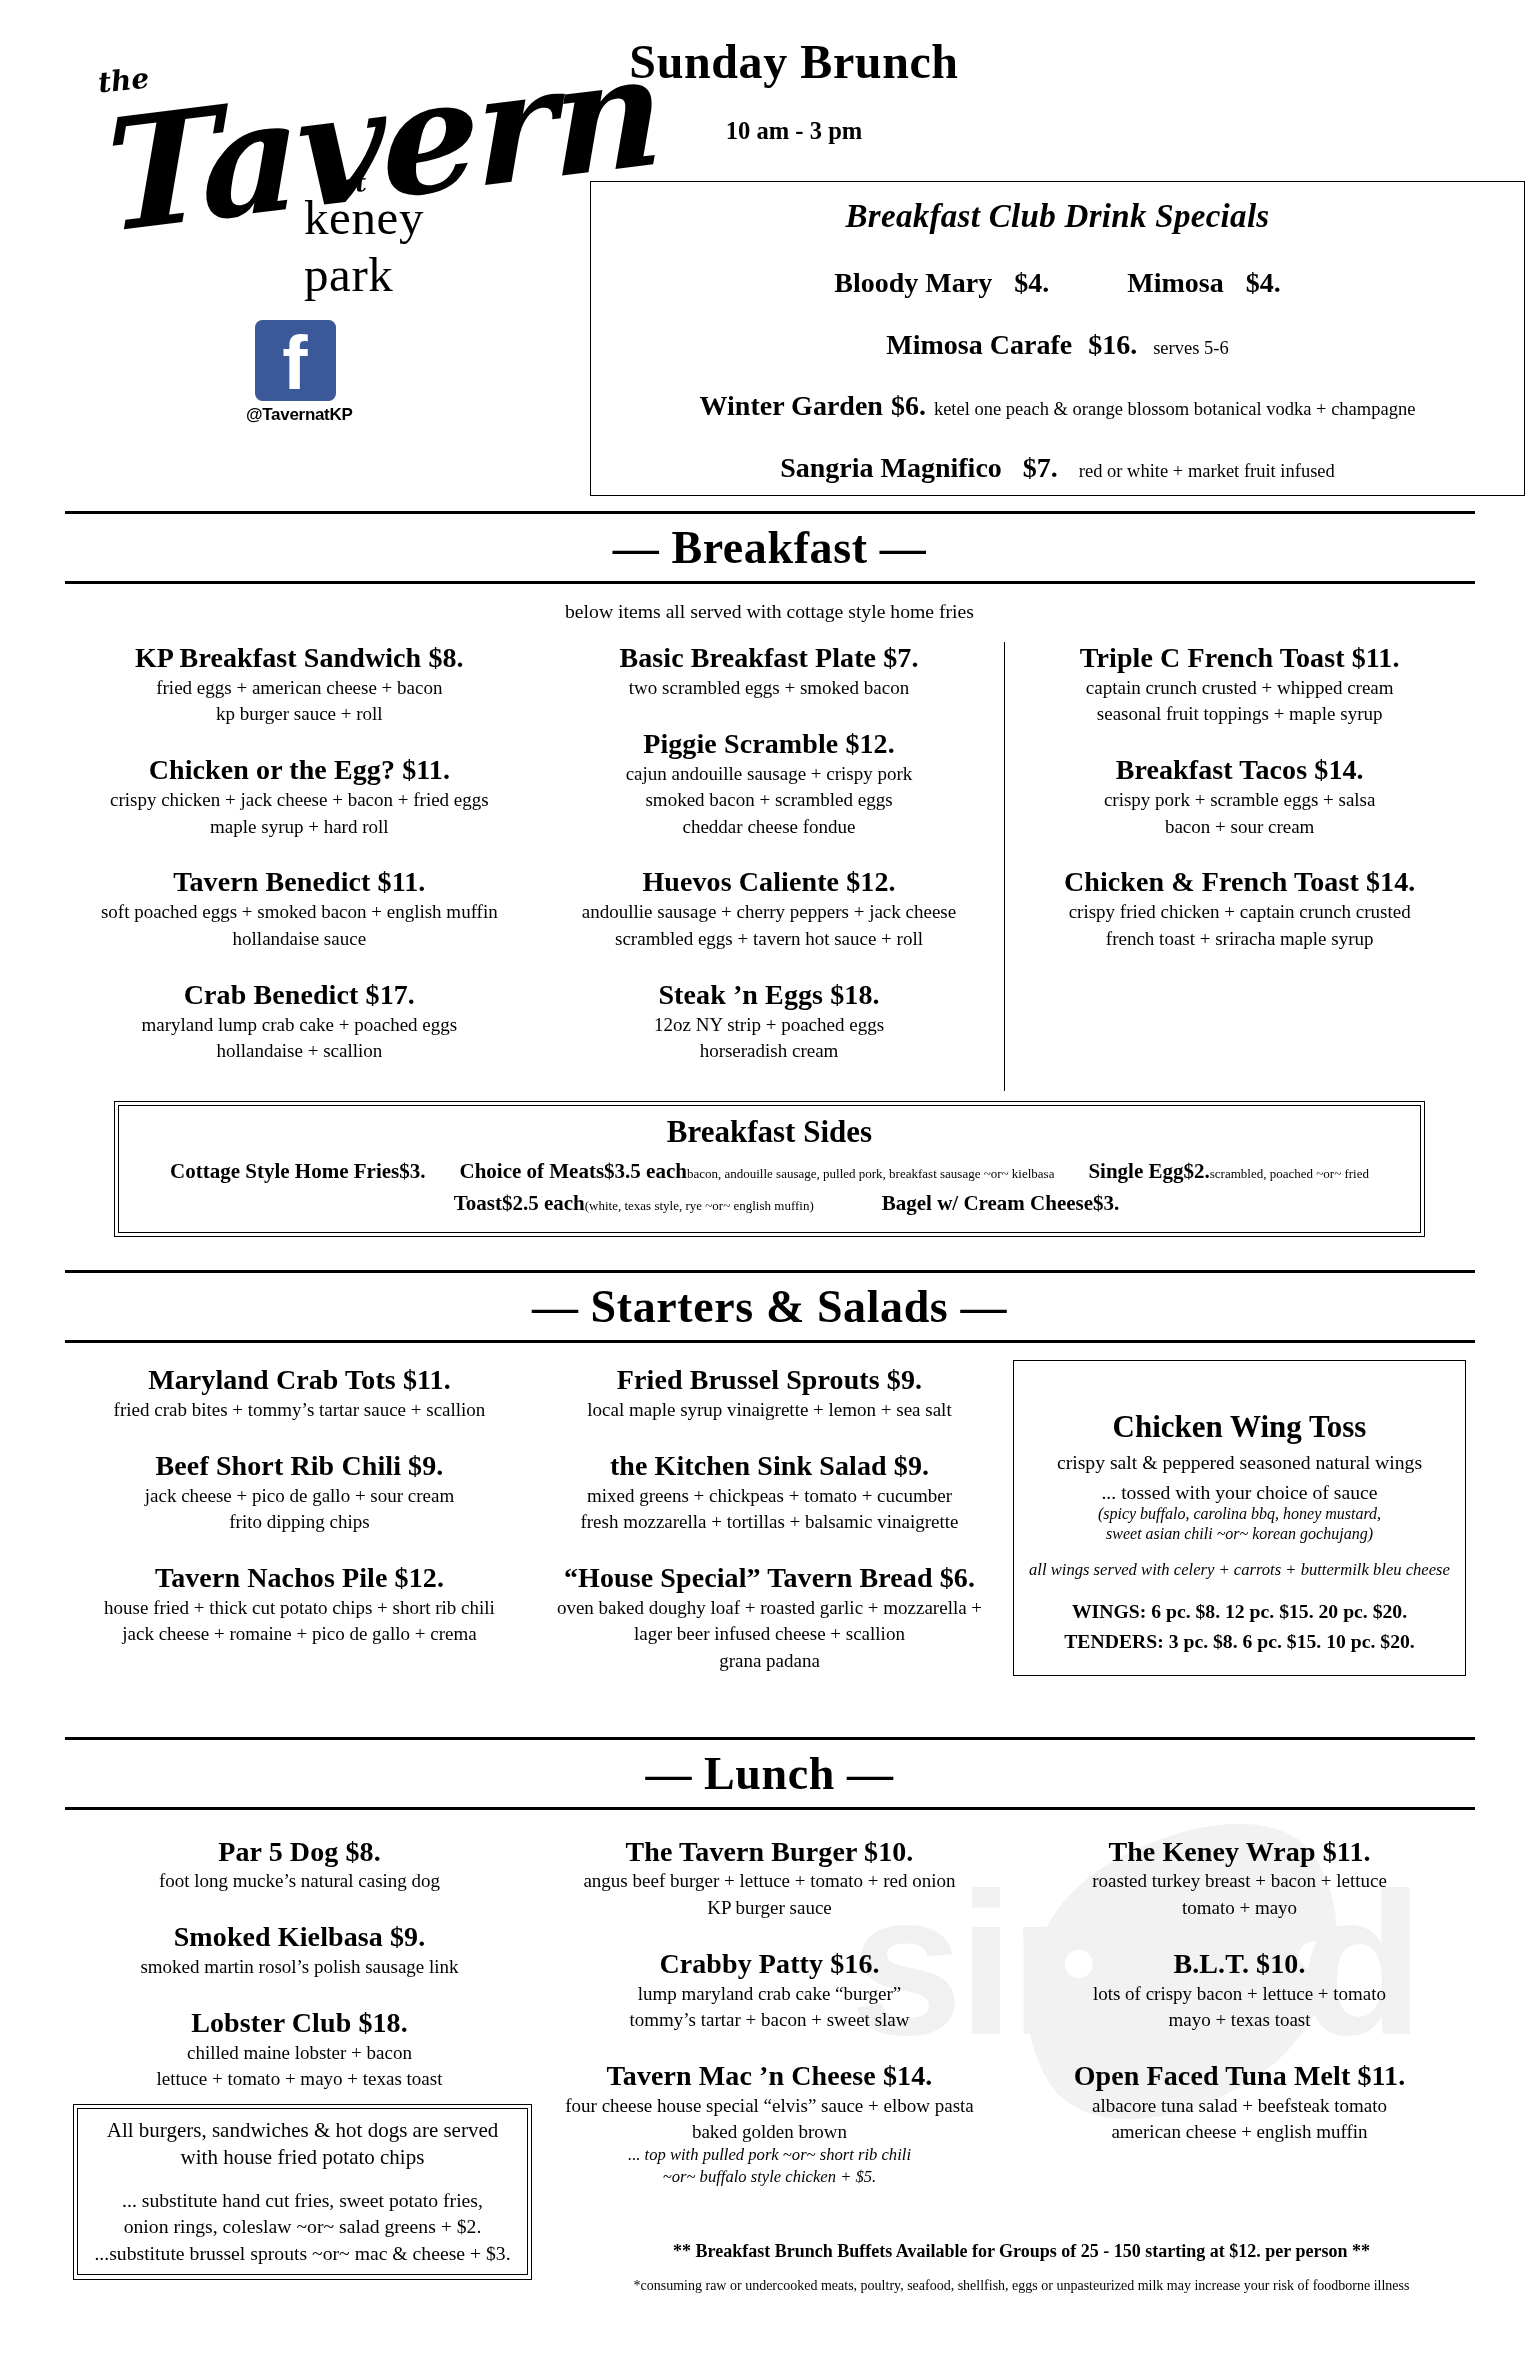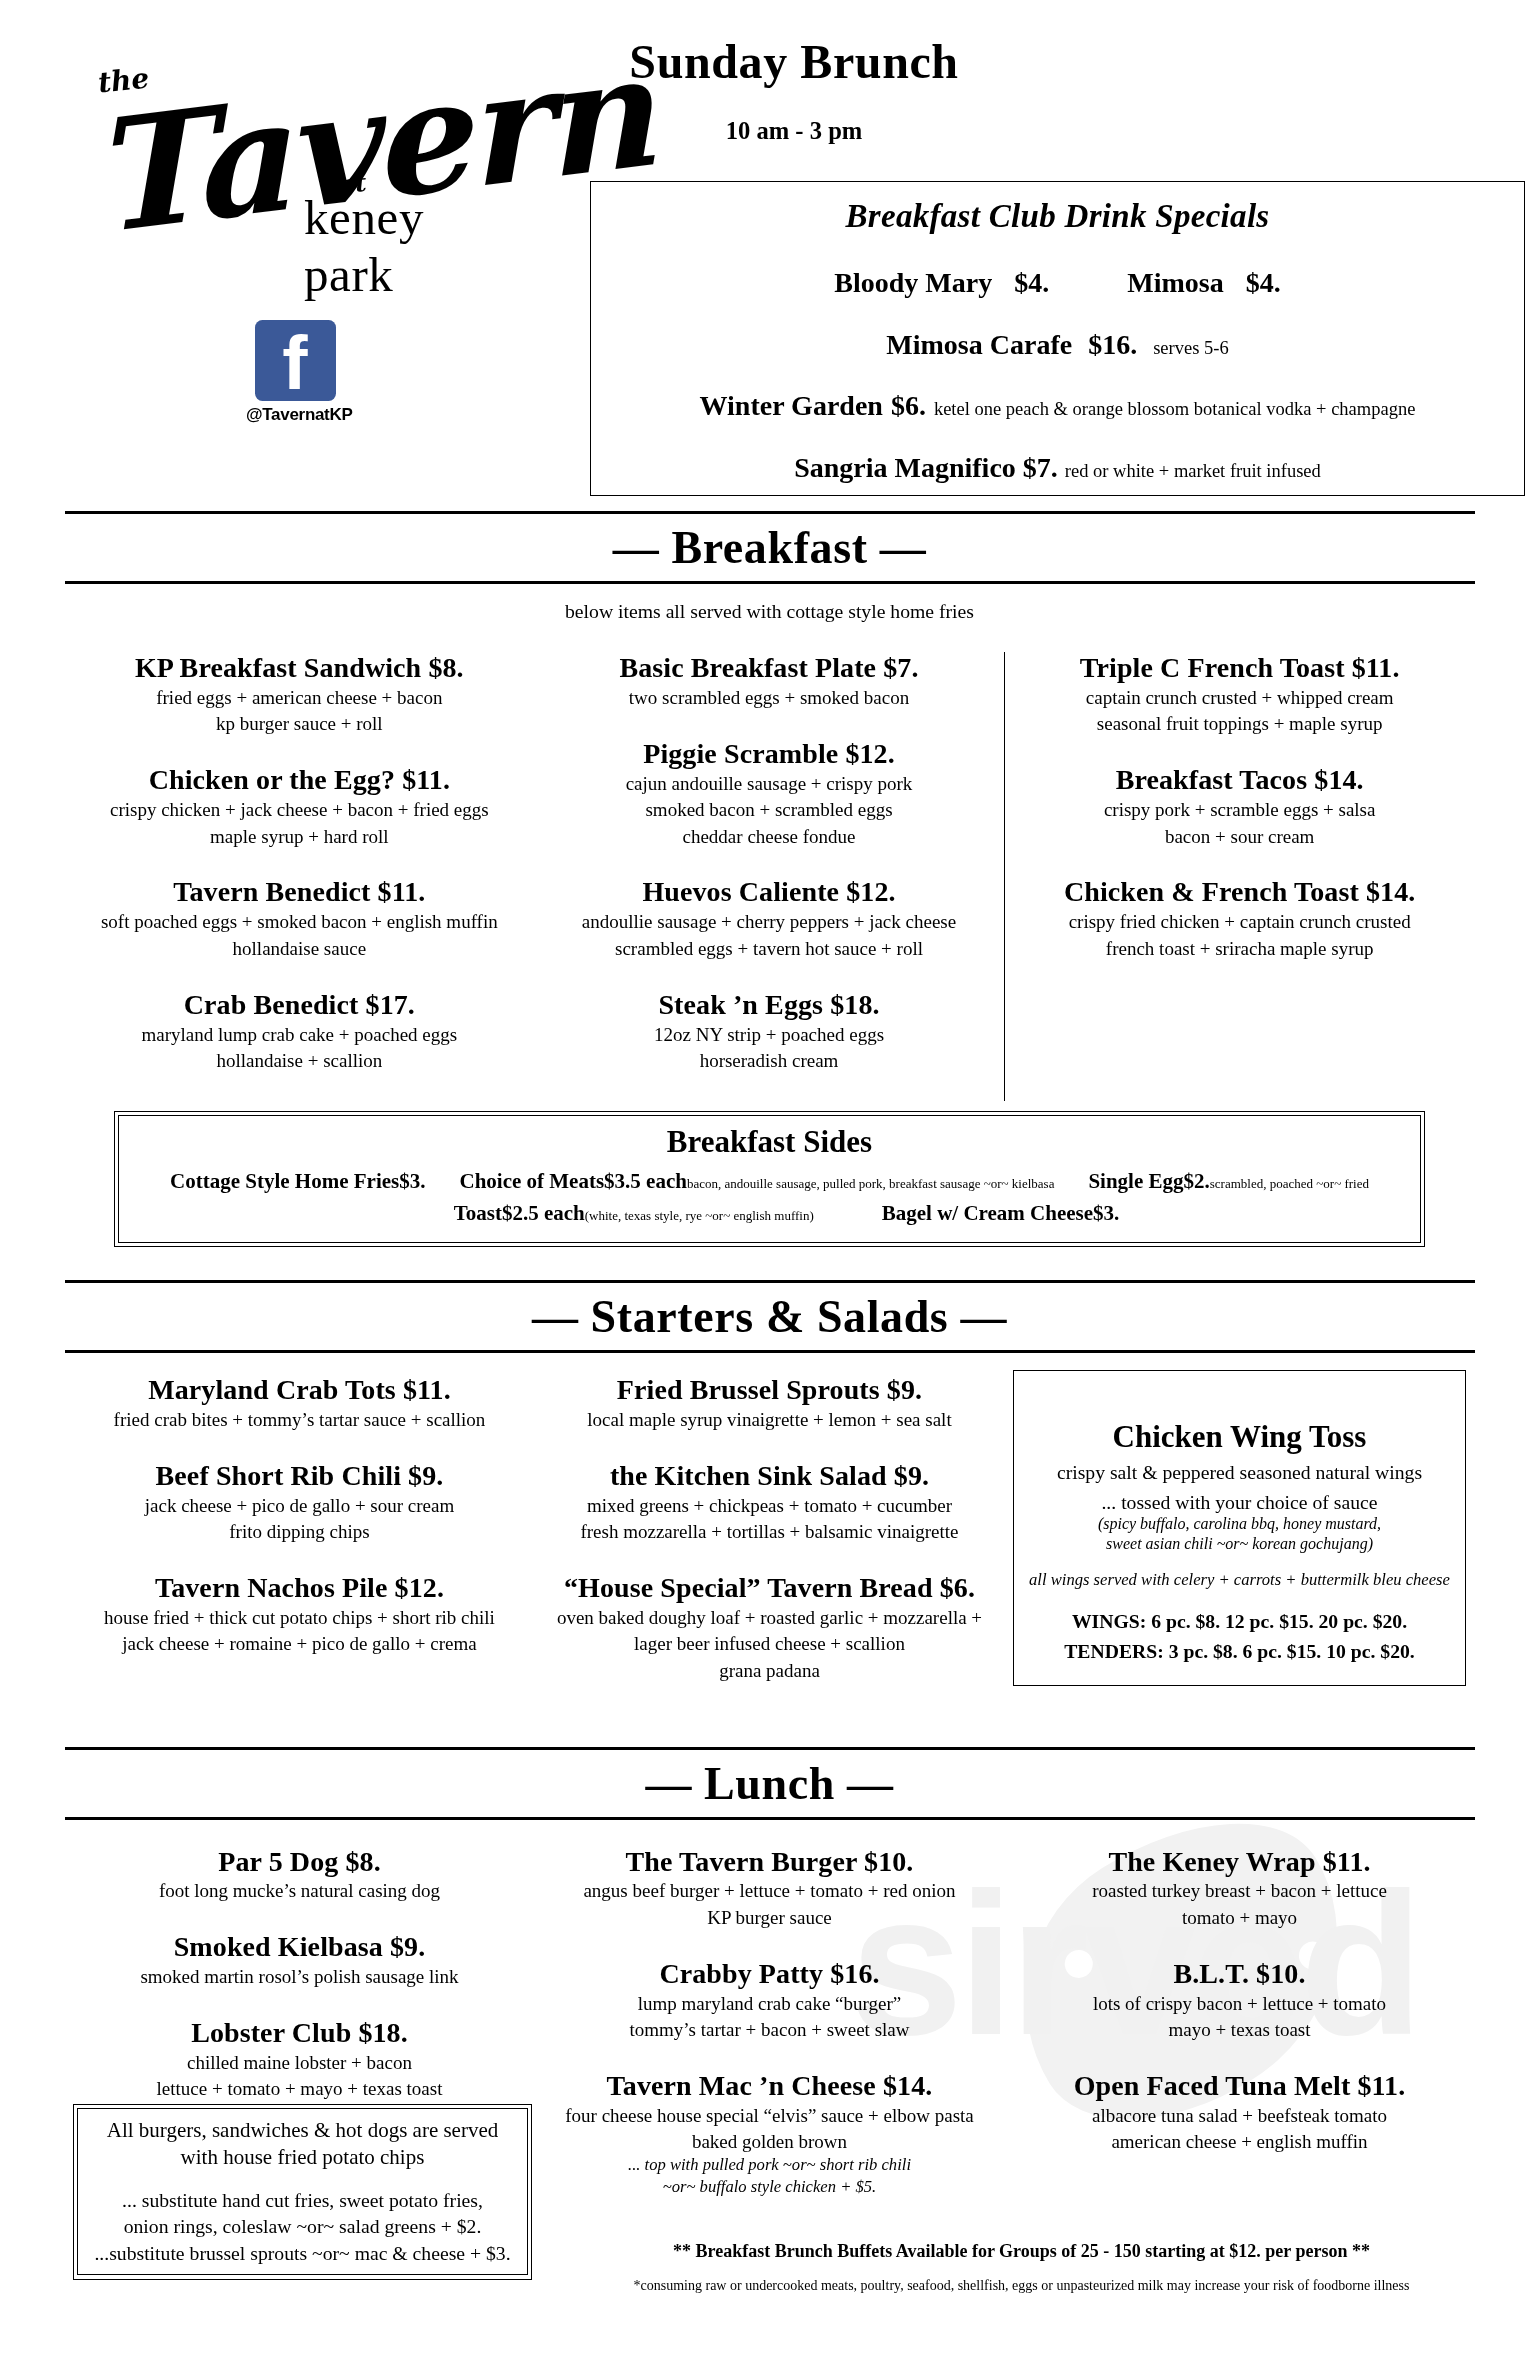--- a/index.html
+++ b/index.html
@@ -91,38 +91,38 @@
     text-align:center;margin-top:16px;
     font-style:italic;font-weight:700;font-size:33px;letter-spacing:0.3px;
   }
   .drow{display:flex;align-items:baseline;justify-content:center;gap:11px;}
   .dname{font-weight:700;font-size:28px;}
   .dprice{font-weight:700;font-size:28px;}
   .ddesc{font-size:18.5px;}
   .r1{margin-top:32px;gap:22px;}
   .r2{margin-top:29.5px;gap:16px;}
   .r3{margin-top:29.5px;gap:8px;}
-  .r4{margin-top:29.5px;gap:7px;}
+  .r4{margin-top:29.5px;gap:21px;}
 
   
   .band{
     margin:0 auto;width:1410px;height:73px;
     border-top:3.1px solid #000;border-bottom:3.1px solid #000;
     display:flex;align-items:center;justify-content:center;
     box-sizing:border-box;
   }
   .band span{font-weight:700;font-size:46px;letter-spacing:0.6px;}
 
   
   .cols{display:flex;width:1410px;margin:10px auto;}
   .col{flex:1;text-align:center;padding:0 8.6px;box-sizing:border-box;}
   .col.divided{border-left:1.2px solid #000;}
 
   .note-sub{
-    text-align:center;font-size:19.7px;margin:16px 0 29px 0;
+    text-align:center;font-size:19.7px;margin:16px 0 19px 0;
   }
 
   .item{margin-bottom:28px;}
   .item .iname{
     font-weight:700;font-size:28px;line-height:1.12;letter-spacing:0.1px;
   }
   .item .idesc{font-size:19px;line-height:1.26;margin-top:2.5px;}
   .item .iital{font-size:16.6px;font-style:italic;line-height:1.28;}
 
   

